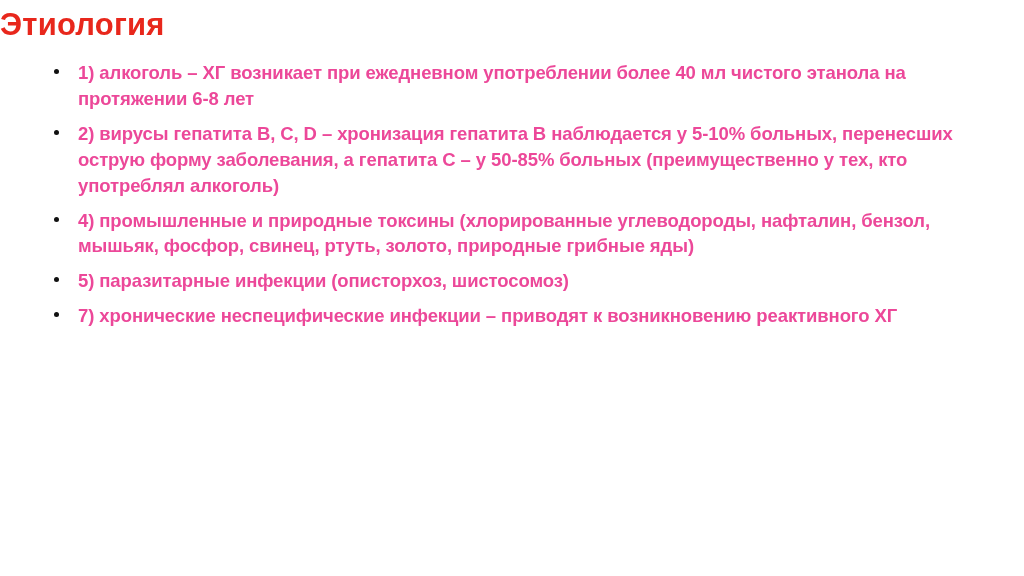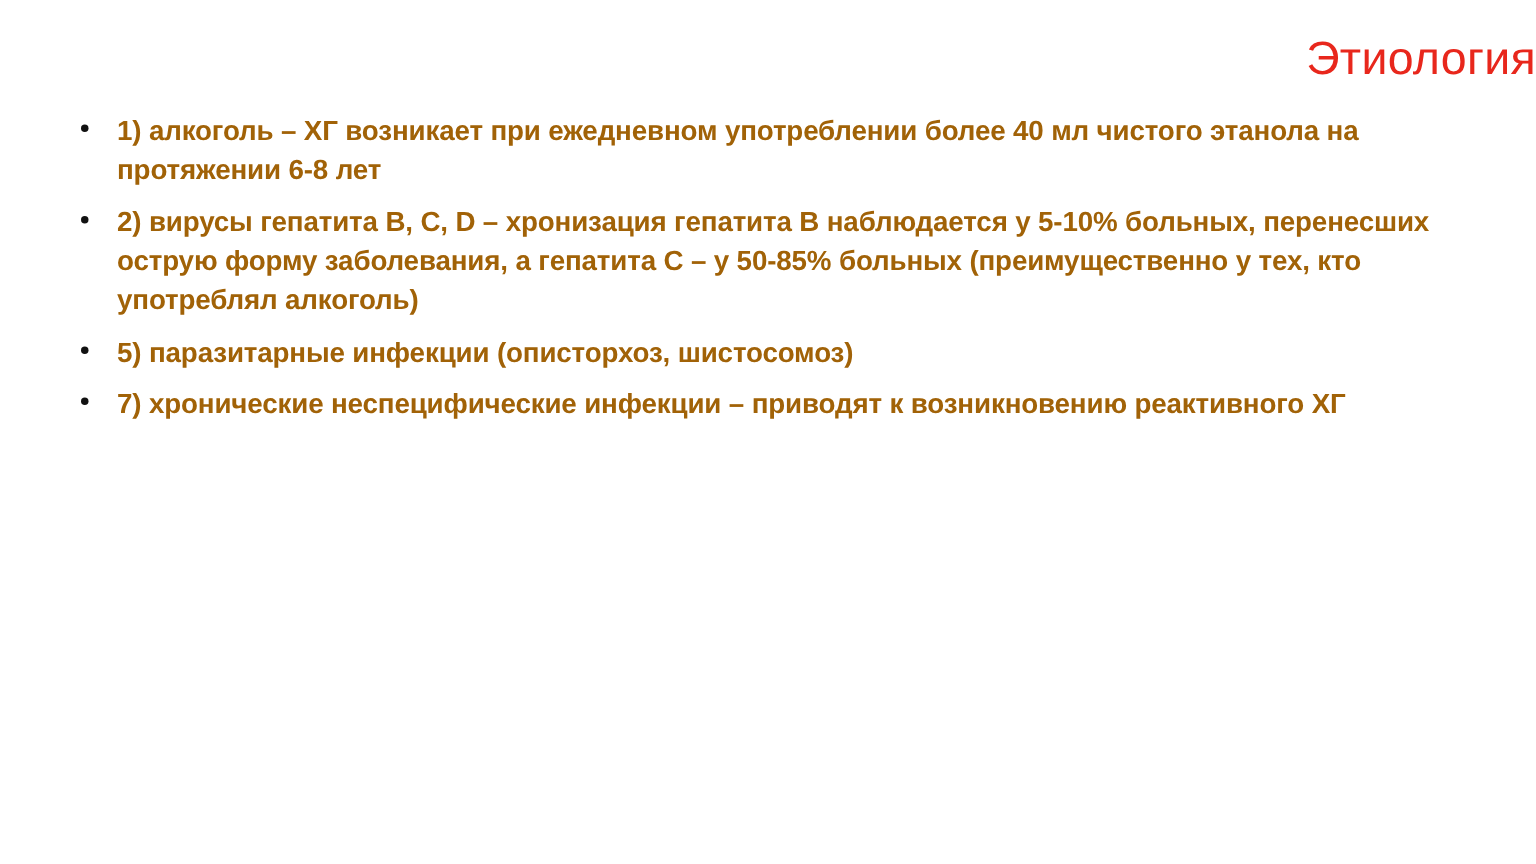--- a/index.html
+++ b/index.html
@@ -14,41 +14,41 @@
     overflow: hidden;
   }
   .slide {
     position: relative;
     width: 1024px;
     height: 576px;
     background: #ffffff;
     box-sizing: border-box;
   }
   .slide-title {
-    text-align: right;
+    text-align: left;
     color: #e8271c;
     font-size: 31px;
-    font-weight: normal;
+    font-weight: bold;
     line-height: 1.1;
-    padding-top: 22px;
+    padding-top: 8px;
     letter-spacing: 0.2px;
   }
   .bullet-list {
     list-style: none;
     margin: 0;
     padding: 18px 44px 0 40px;
   }
   .bullet-item {
     position: relative;
     display: block;
     padding-left: 38px;
     margin-bottom: 9px;
     font-size: 18.5px;
     font-weight: bold;
-    color: #a16207;
+    color: #ec4899;
     line-height: 1.40;
     letter-spacing: -0.1px;
   }
   .bullet-item .dot {
     position: absolute;
     left: 14px;
     top: 9px;
     width: 5px;
     height: 5px;
     background: #111111;
@@ -66,20 +66,24 @@
     <li class="bullet-item">
       <span class="dot"></span>
       <span>1) алкоголь – ХГ возникает при ежедневном употреблении более 40 мл чистого этанола на протяжении 6-8 лет</span>
     </li>
     <li class="bullet-item">
       <span class="dot"></span>
       <span>2) вирусы гепатита B, C, D – хронизация гепатита B наблюдается у 5-10% больных, перенесших острую форму заболевания, а гепатита C – у 50-85% больных (преимущественно у тех, кто употреблял алкоголь)</span>
     </li>
     <li class="bullet-item">
       <span class="dot"></span>
+      <span>4) промышленные и природные токсины (хлорированные углеводороды, нафталин, бензол, мышьяк, фосфор, свинец, ртуть, золото, природные грибные яды)</span>
+    </li>
+    <li class="bullet-item">
+      <span class="dot"></span>
       <span>5) паразитарные инфекции (описторхоз, шистосомоз)</span>
     </li>
     <li class="bullet-item">
       <span class="dot"></span>
       <span>7) хронические неспецифические инфекции – приводят к возникновению реактивного ХГ</span>
     </li>
   </ul>
 
 </div>
 

